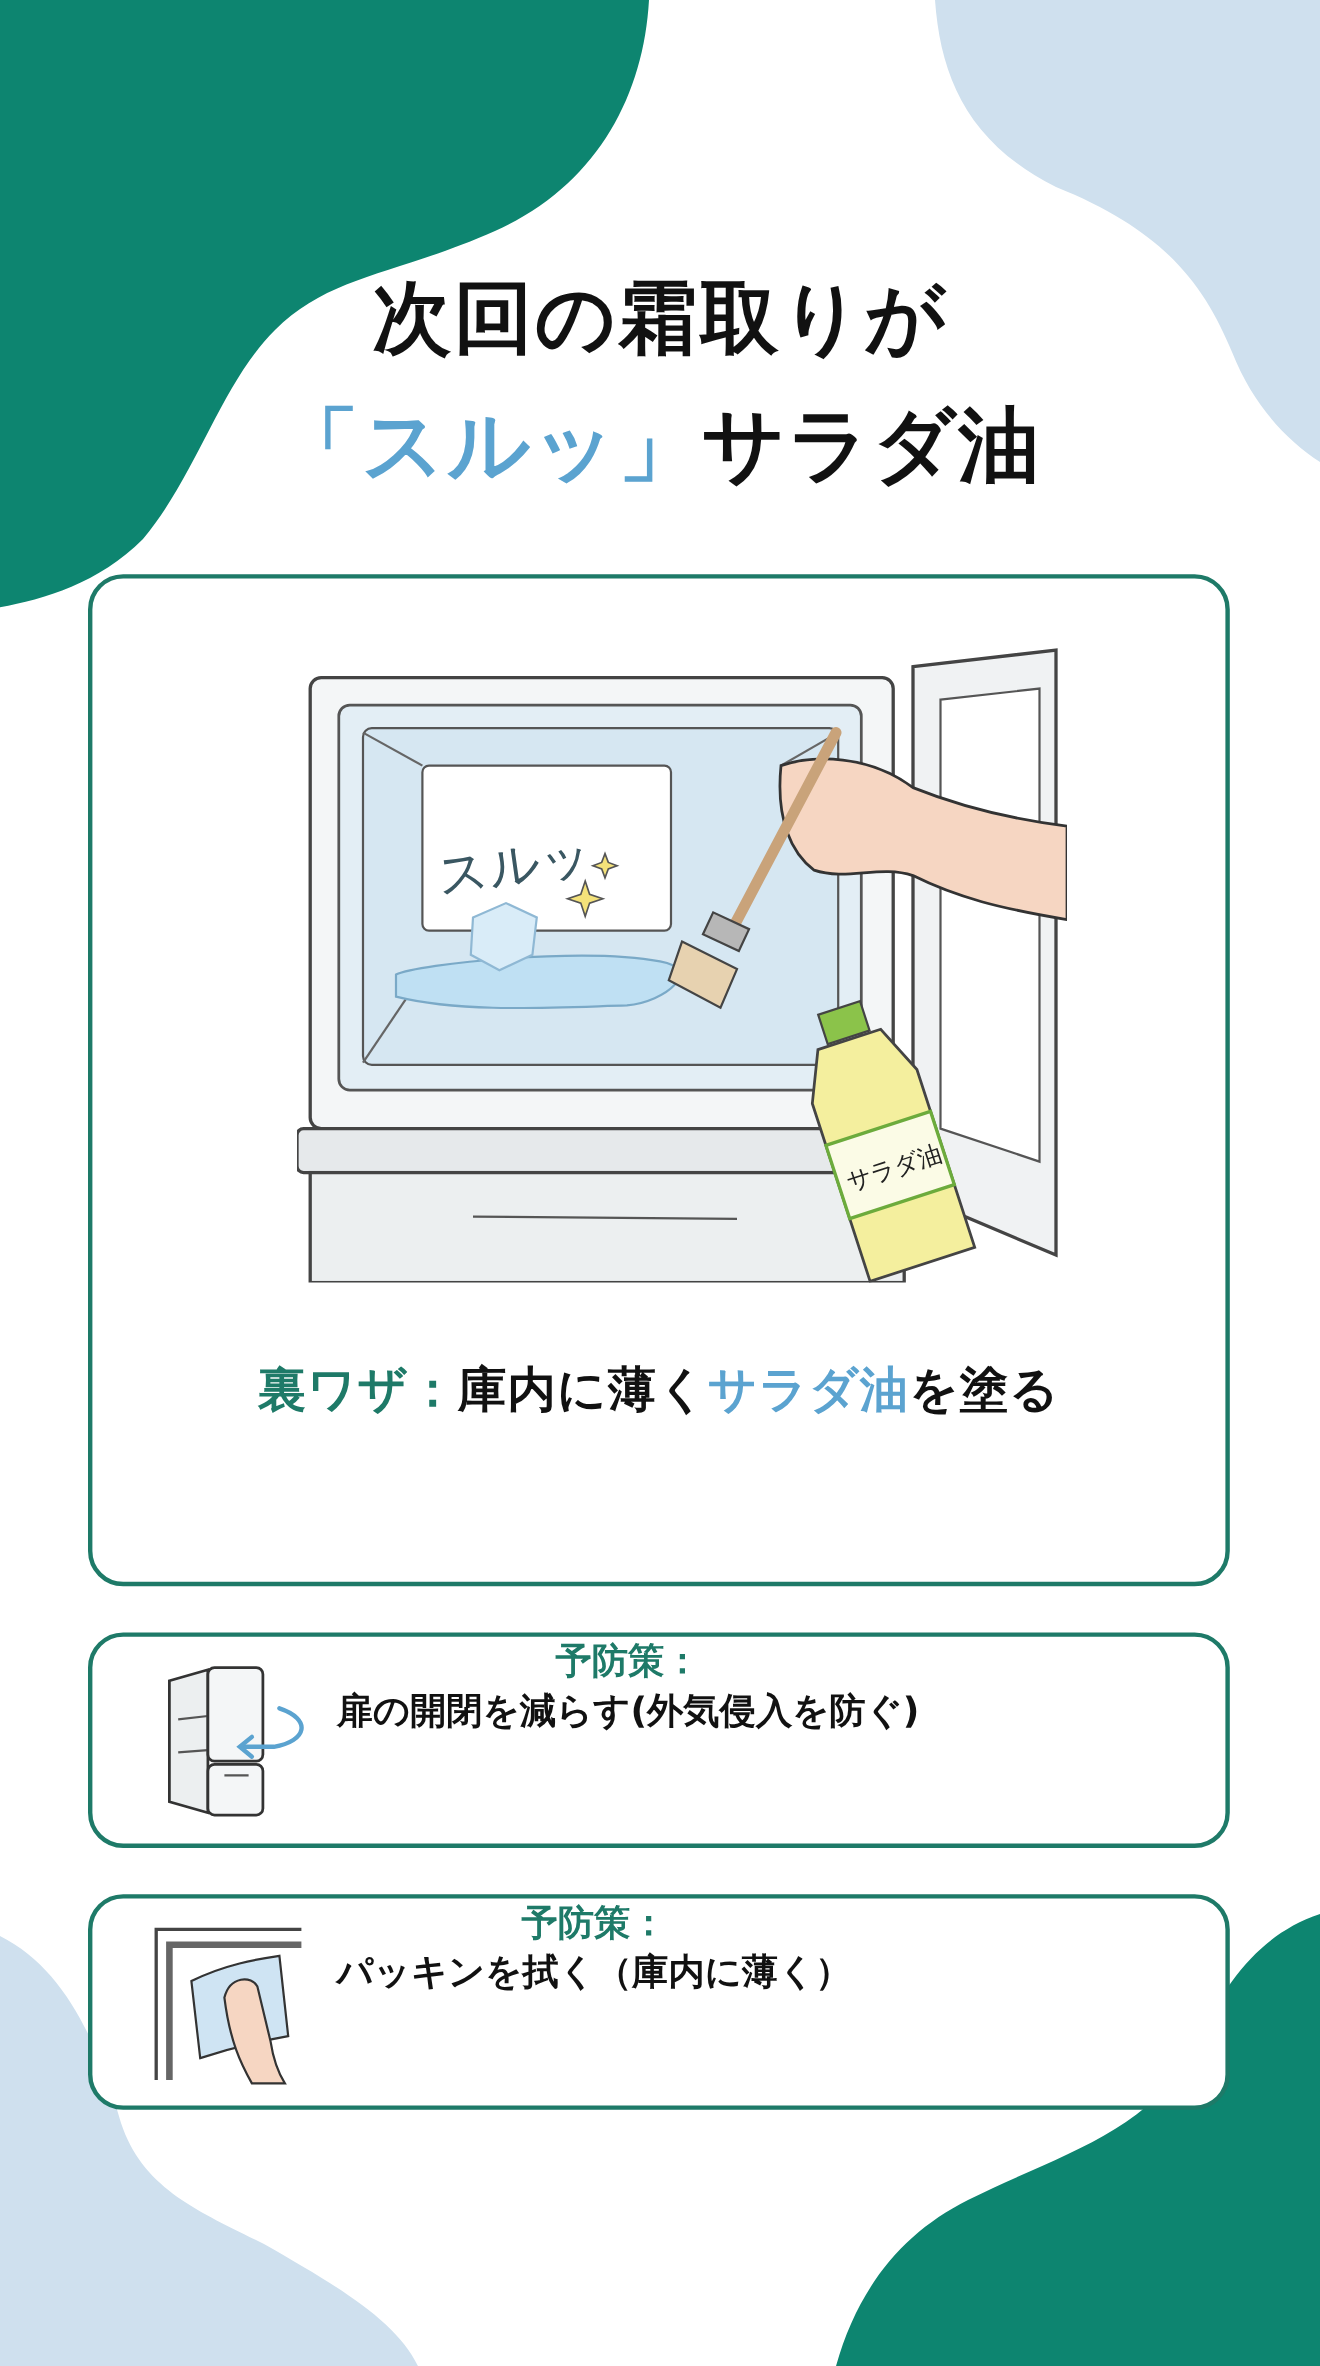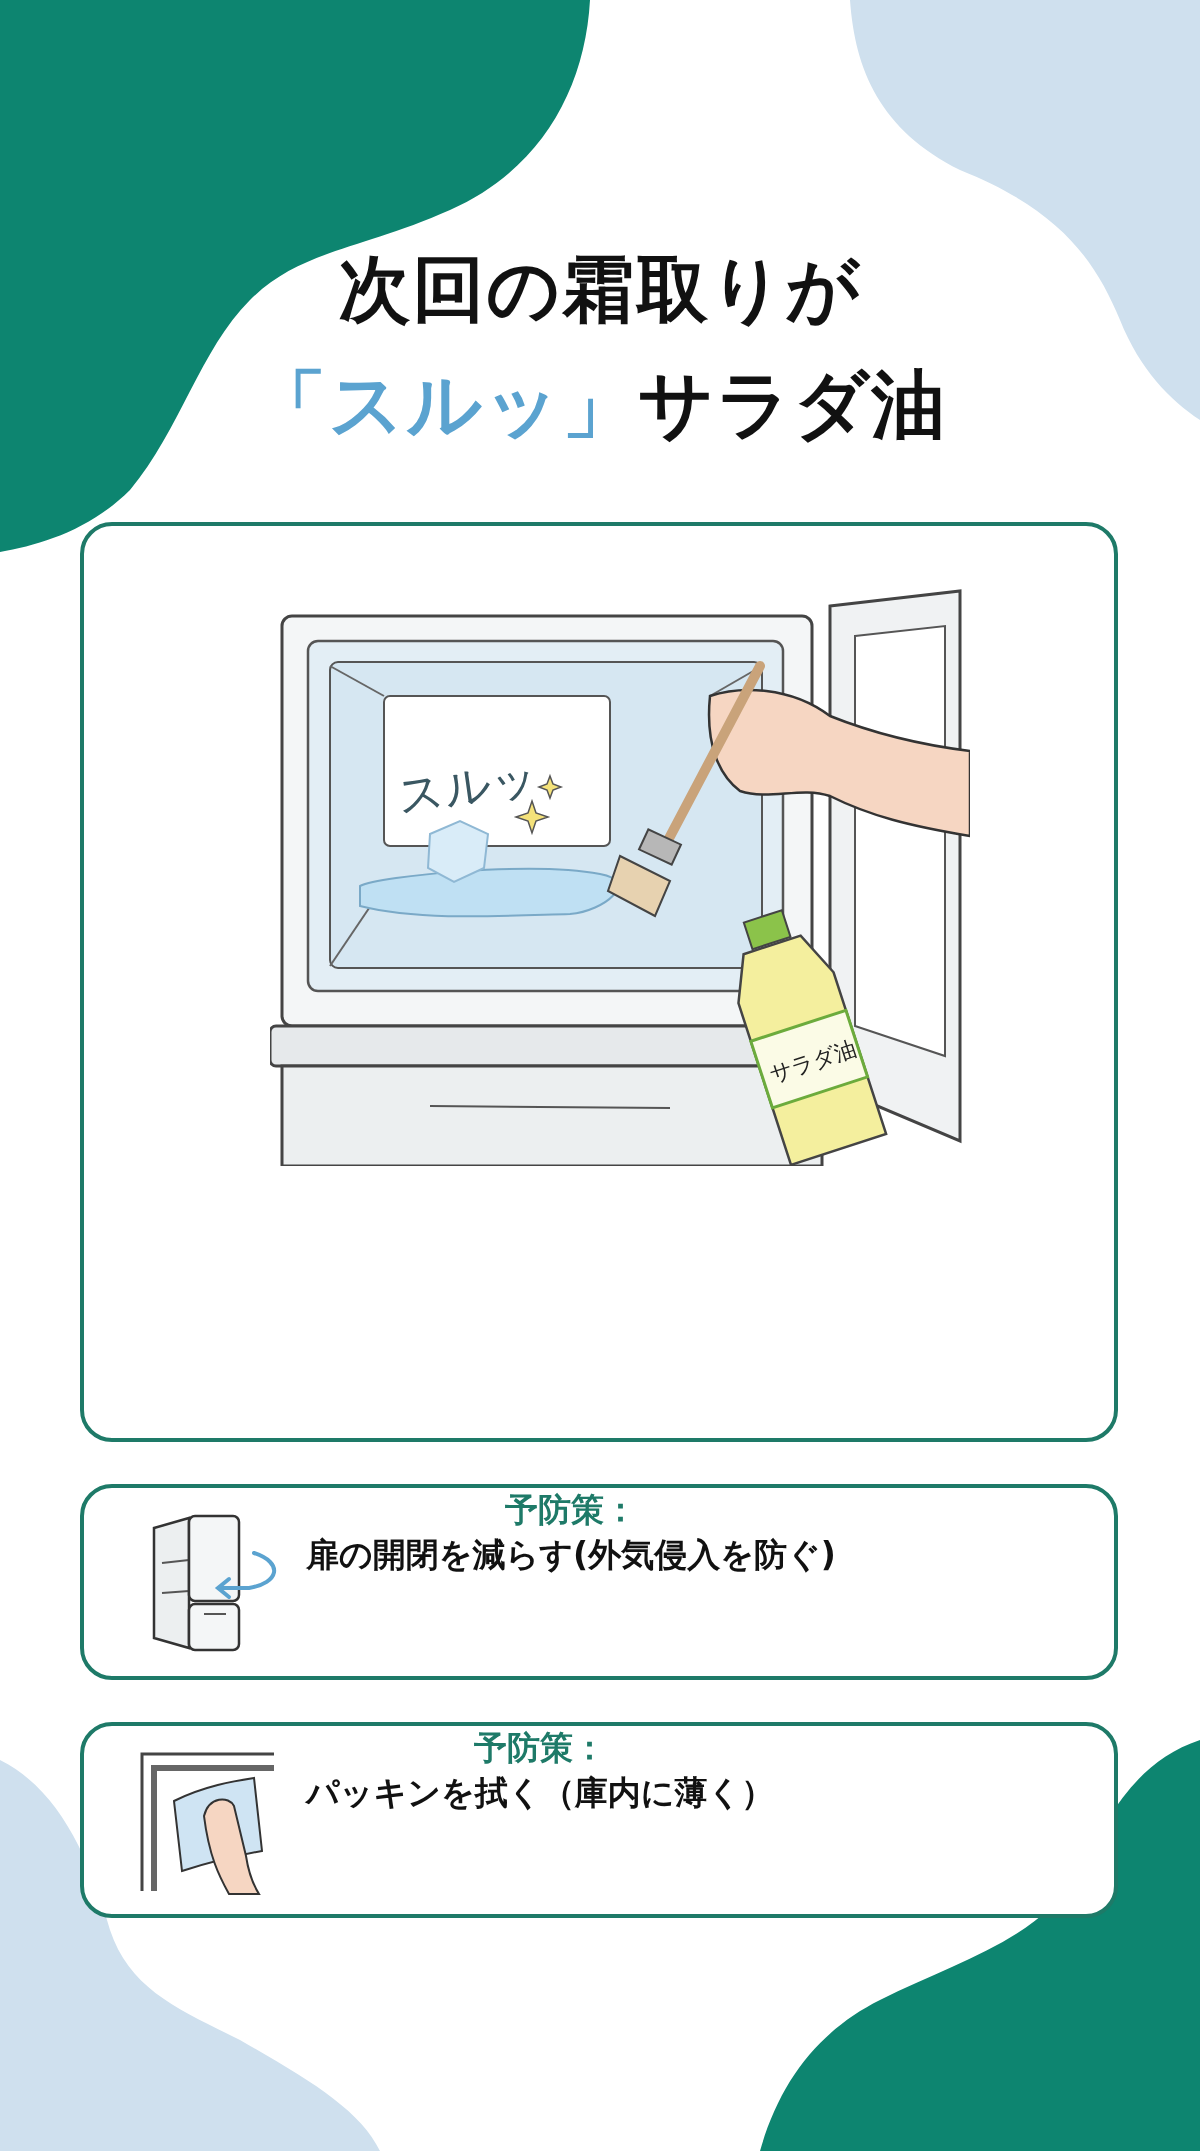--- a/index.html
+++ b/index.html
@@ -96,20 +96,23 @@
     <path d="M350,270 L400,295 L385,330 L338,305 Z" fill="#e7d2b0" stroke="#444" stroke-width="2"></path>
 
     <g transform="rotate(-18 560 440)">
       <rect x="510" y="315" width="40" height="28" fill="#8bc34a" stroke="#444" stroke-width="2"></rect>
       <path d="M500,345 L560,345 L580,390 L580,560 L480,560 L480,390 Z" fill="#f4ef9e" stroke="#444" stroke-width="2.5"></path>
       <rect x="480" y="430" width="100" height="70" fill="#fbfbe6" stroke="#6cab3c" stroke-width="3"></rect>
       <text x="488" y="476" font-size="22" fill="#222" font-family="'DejaVu Sans', sans-serif">サラダ油</text>
     </g>
   </svg>
 
+  <div class="cap1">
+    <span class="teal">裏ワザ：</span><span>庫内に薄く</span><span class="blue">サラダ油</span><span>を塗る</span>
+  </div>
 </div>
 
 <div class="card tip1">
   <svg class="tip-icon" viewBox="0 0 150 150" xmlns="http://www.w3.org/2000/svg">
     <path d="M20,20 L55,10 L55,140 L20,130 Z" fill="#eceff0" stroke="#333" stroke-width="2.5"></path>
     <line x1="28" y1="55" x2="55" y2="52" stroke="#555" stroke-width="2"></line>
     <line x1="28" y1="85" x2="55" y2="83" stroke="#555" stroke-width="2"></line>
     <rect x="55" y="8" width="50" height="85" rx="6" fill="#f4f6f7" stroke="#333" stroke-width="2.5"></rect>
     <rect x="55" y="96" width="50" height="46" rx="6" fill="#f4f6f7" stroke="#333" stroke-width="2.5"></rect>
     <line x1="70" y1="106" x2="92" y2="106" stroke="#555" stroke-width="2"></line>

